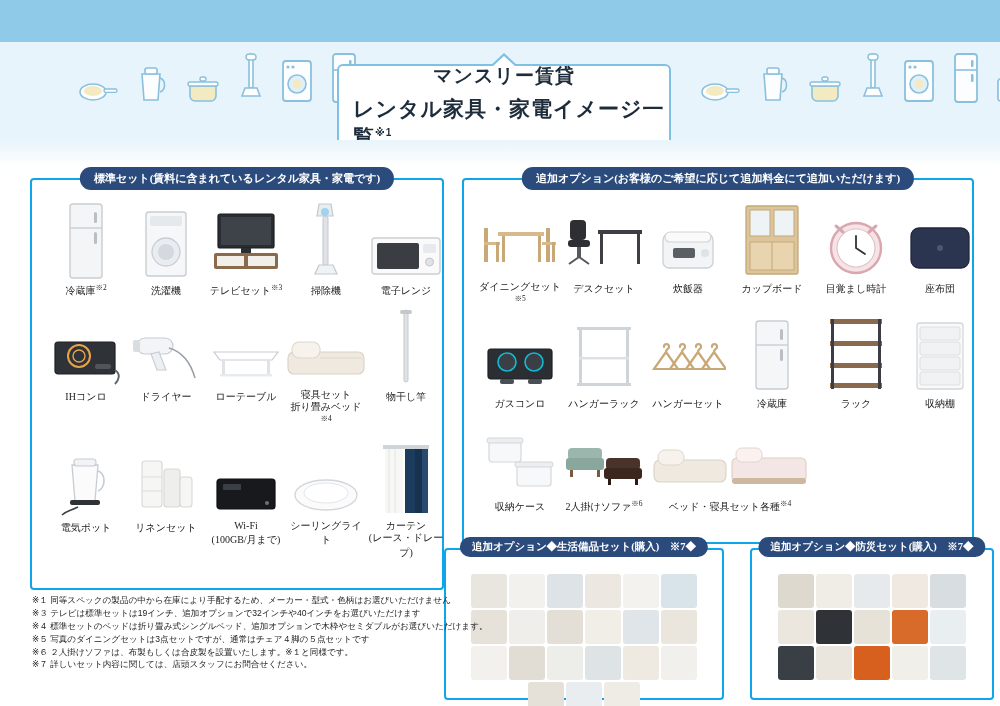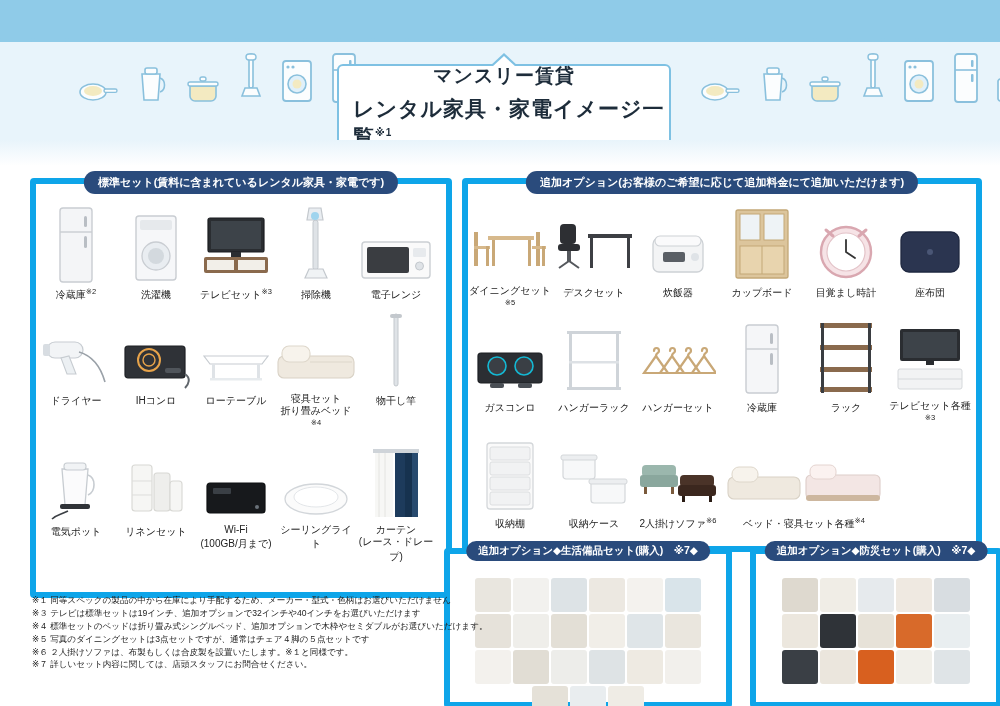--- a/index.html
+++ b/index.html
@@ -61,35 +61,35 @@
     content:"";position:absolute;left:50%;top:-10px;margin-left:-12px;
     width:0;height:0;border-left:12px solid transparent;border-right:12px solid transparent;
     border-bottom:11px solid #ffffff;
   }
   .title-1{font-size:19px;font-weight:bold;letter-spacing:1px;color:#1d2c3a;}
   .title-2{font-size:21px;font-weight:bold;letter-spacing:1px;color:#1d2c3a;margin-top:6px;padding-left:14px;}
   .title-2 sup{font-size:10px;vertical-align:super;}
 
   
   .panel{
-    position:absolute;border:6px solid #0ea5e9;border-radius:4px;background:#fff;
+    position:absolute;border:2px solid #0ea5e9;border-radius:4px;background:#fff;font-family:Liberation Serif, serif;
   }
   .panel-head{
     position:absolute;top:-13px;left:50%;transform:translateX(-50%);
     background:#2a4b7c;color:#fff;font-size:11px;font-weight:bold;
     padding:4px 14px;border-radius:11px;white-space:nowrap;
   }
   .panel-head.small{font-size:10.5px;padding:3px 12px;}
 
   #panel-standard{left:30px;top:178px;width:410px;height:408px;}
   #panel-optional{left:462px;top:178px;width:508px;height:362px;}
   #panel-living{left:444px;top:548px;width:276px;height:148px;}
   #panel-disaster{left:750px;top:548px;width:220px;height:148px;padding-left:20px;}
 
-  .grid{position:absolute;left:0;top:18px;width:100%;display:flex;flex-wrap:wrap;}
+  .grid{position:absolute;left:0;top:18px;width:100%;display:flex;flex-wrap:wrap;padding-left:14px;}
   .cell{display:flex;flex-direction:column;align-items:center;justify-content:flex-start;}
   .thumb{
     display:flex;align-items:flex-end;justify-content:center;
     overflow:hidden;
   }
   .cap{
     text-align:center;font-size:10px;line-height:1.25;color:#222;margin-top:3px;
     white-space:pre-line;
   }
   .cap sup{font-size:7.5px;vertical-align:super;}
@@ -349,41 +349,41 @@
               <rect x="9" y="13" width="42" height="26" rx="2" fill="#3a3d41"></rect>
               <rect x="55" y="14" width="13" height="9" rx="1.5" fill="#e7eaed"></rect>
               <circle cx="61.5" cy="32" r="4" fill="#dfe3e7" stroke="#c3c8cd" stroke-width="1"></circle>
             </svg>
         </div>
         <div class="cap"><span>電子レンジ</span><sup></sup></div>
       </div>
 
       <div class="cell">
         <div class="thumb">
-          <svg width="74" height="58" viewBox="0 0 74 58">
-              <rect x="8" y="10" width="36" height="16" rx="8" fill="#f2f4f6" stroke="#c7ccd1" stroke-width="1.2"></rect>
-              <rect x="4" y="12" width="7" height="12" rx="2" fill="#d8dde2"></rect>
-              <path d="M30 24l7 18h-9l-6-16z" fill="#ecf0f3" stroke="#c7ccd1" stroke-width="1.1"></path>
-              <path d="M40 20c14 4 22 16 26 30" fill="none" stroke="#9aa1a8" stroke-width="1.6"></path>
-            </svg>
-        </div>
-        <div class="cap"><span>ドライヤー</span><sup></sup></div>
-      </div>
-
-      <div class="cell">
-        <div class="thumb">
           <svg width="74" height="56" viewBox="0 0 74 56">
               <rect x="6" y="12" width="60" height="32" rx="3" fill="#2f3237" stroke="#1e2125" stroke-width="1.2"></rect>
               <circle cx="30" cy="26" r="11" fill="none" stroke="#e7a34a" stroke-width="2"></circle>
               <circle cx="30" cy="26" r="6" fill="none" stroke="#e7a34a" stroke-width="1.4"></circle>
               <rect x="46" y="34" width="16" height="5" rx="2" fill="#50555b"></rect>
               <path d="M66 40c6 4 4 10 0 14" fill="none" stroke="#60666c" stroke-width="2"></path>
             </svg>
         </div>
         <div class="cap"><span>IHコンロ</span><sup></sup></div>
+      </div>
+
+      <div class="cell">
+        <div class="thumb">
+          <svg width="74" height="58" viewBox="0 0 74 58">
+              <rect x="8" y="10" width="36" height="16" rx="8" fill="#f2f4f6" stroke="#c7ccd1" stroke-width="1.2"></rect>
+              <rect x="4" y="12" width="7" height="12" rx="2" fill="#d8dde2"></rect>
+              <path d="M30 24l7 18h-9l-6-16z" fill="#ecf0f3" stroke="#c7ccd1" stroke-width="1.1"></path>
+              <path d="M40 20c14 4 22 16 26 30" fill="none" stroke="#9aa1a8" stroke-width="1.6"></path>
+            </svg>
+        </div>
+        <div class="cap"><span>ドライヤー</span><sup></sup></div>
       </div>
 
       <div class="cell">
         <div class="thumb">
           <svg width="76" height="52" viewBox="0 0 76 52">
               <path d="M6 18h64l-6 8H12z" fill="#ffffff" stroke="#c7ccd1" stroke-width="1.2"></path>
               <rect x="14" y="26" width="3" height="16" fill="#dfe3e7"></rect>
               <rect x="59" y="26" width="3" height="16" fill="#dfe3e7"></rect>
               <rect x="12" y="40" width="52" height="2.5" fill="#e7ebee"></rect>
             </svg>
@@ -625,32 +625,20 @@
               <rect x="6" y="26" width="52" height="5" fill="#8a6a4d"></rect>
               <rect x="6" y="48" width="52" height="5" fill="#8a6a4d"></rect>
               <rect x="6" y="68" width="52" height="5" fill="#8a6a4d"></rect>
               <rect x="7" y="4" width="3" height="70" fill="#3a3d41"></rect>
               <rect x="54" y="4" width="3" height="70" fill="#3a3d41"></rect>
             </svg>
         </div>
         <div class="cap"><span>ラック</span><sup></sup></div>
       </div>
 
-      <div class="cell">
-        <div class="thumb">
-          <svg width="80" height="74" viewBox="0 0 80 74">
-              <rect x="10" y="6" width="60" height="32" rx="2" fill="#2a2d31"></rect>
-              <rect x="13" y="9" width="54" height="26" fill="#3d4349"></rect>
-              <rect x="36" y="38" width="8" height="4" fill="#2a2d31"></rect>
-              <rect x="8" y="46" width="64" height="20" rx="2" fill="#f2f3f4" stroke="#d6d9dc"></rect>
-              <line x1="8" y1="56" x2="72" y2="56" stroke="#d6d9dc"></line>
-            </svg>
-        </div>
-        <div class="cap"><span>テレビセット各種</span><sup>※3</sup></div>
-      </div>
 
       <div class="cell">
         <div class="thumb">
           <svg width="58" height="76" viewBox="0 0 58 76">
               <rect x="6" y="6" width="46" height="66" rx="3" fill="#fafafa" stroke="#d4d7da" stroke-width="1.3"></rect>
               <rect x="9" y="10" width="40" height="13" rx="2" fill="#f1f2f3" stroke="#dcdee0"></rect>
               <rect x="9" y="25" width="40" height="13" rx="2" fill="#f1f2f3" stroke="#dcdee0"></rect>
               <rect x="9" y="40" width="40" height="13" rx="2" fill="#f1f2f3" stroke="#dcdee0"></rect>
               <rect x="9" y="55" width="40" height="13" rx="2" fill="#f1f2f3" stroke="#dcdee0"></rect>
             </svg>

